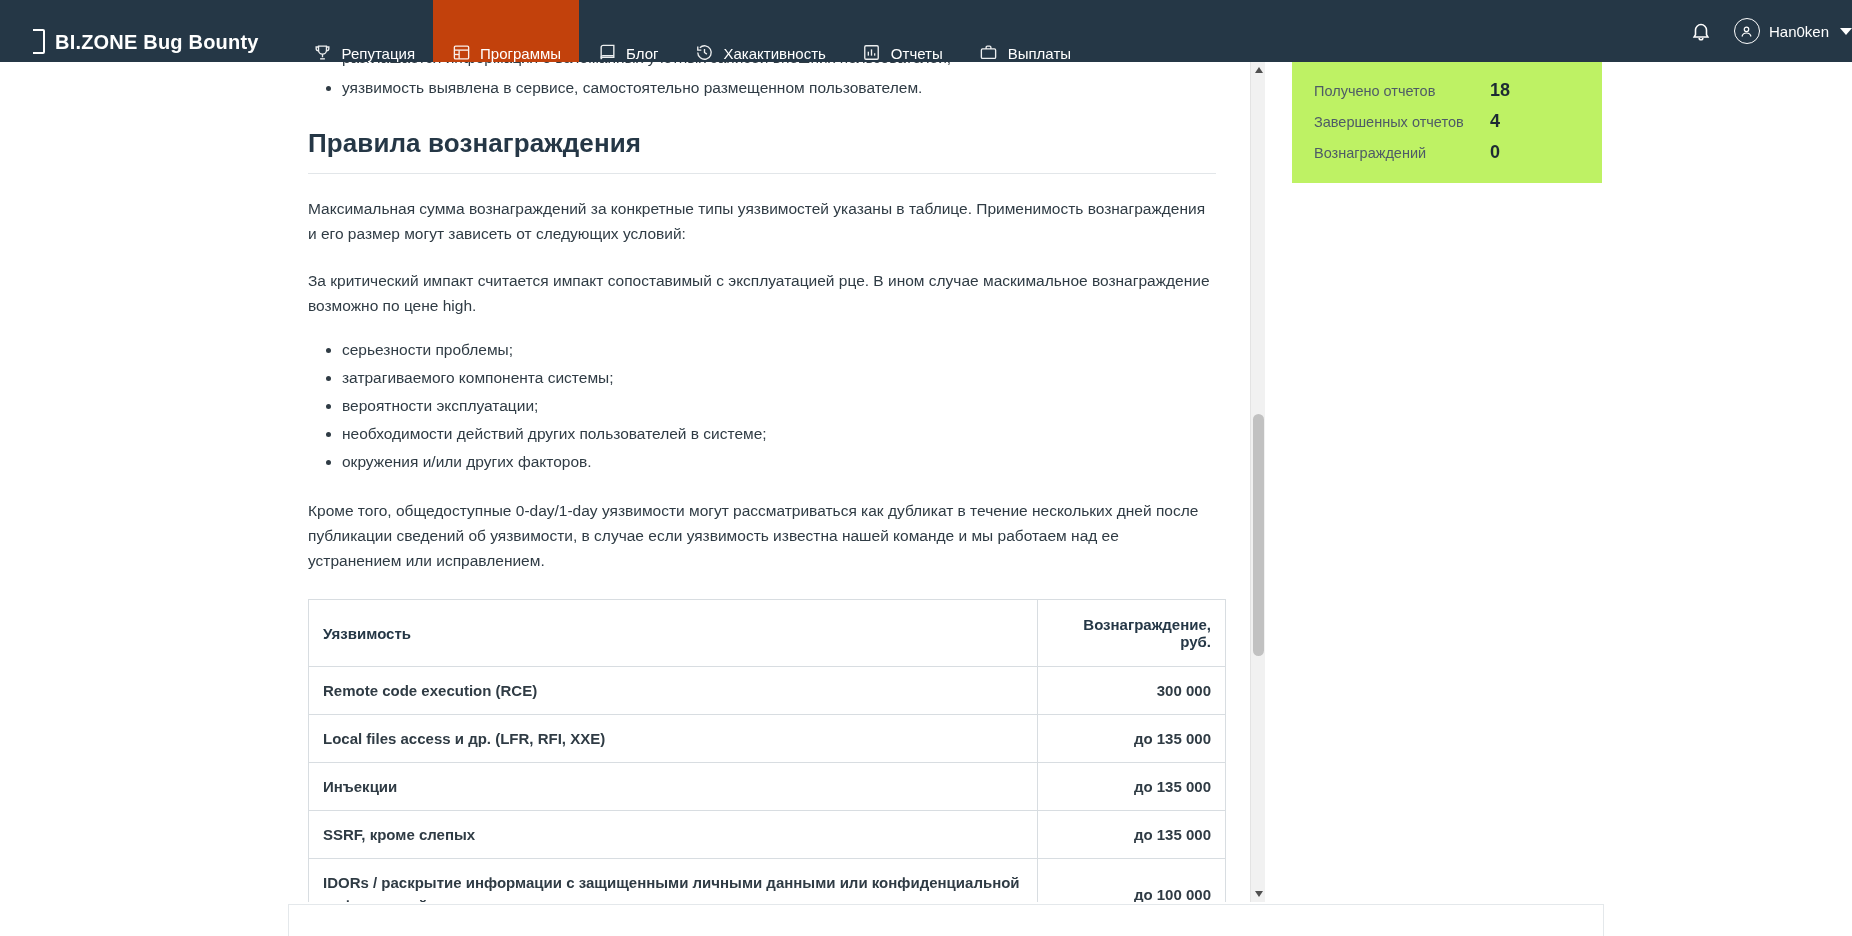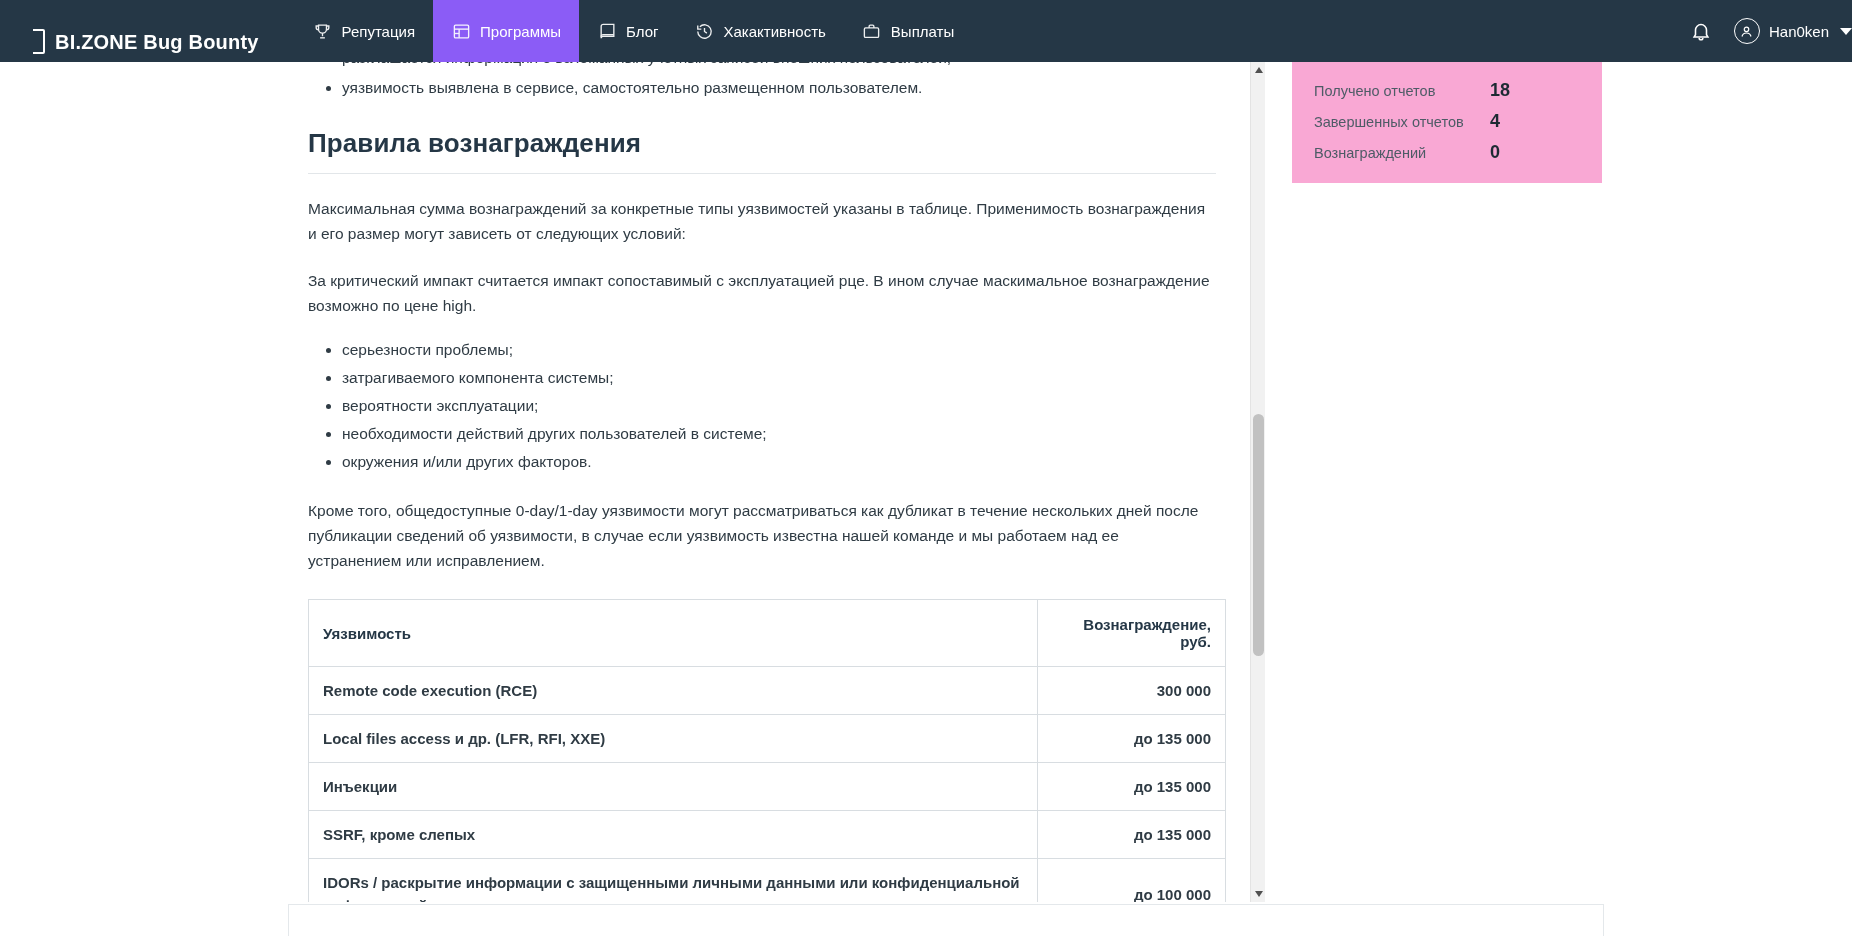--- a/index.html
+++ b/index.html
@@ -42,30 +42,30 @@
   .brand-text {
     font-size: 20px; font-weight: bold;
     letter-spacing: .2px;
     white-space: nowrap;
   }
   .nav {
     display: flex; align-items: stretch; height: 62px;
     margin-left: 18px;
   }
   .nav-item {
-    display: flex; align-items: center;
+    display: flex; align-items: flex-end;
     gap: 9px;
     padding: 0 18px;
     height: 62px;
     font-size: 15px;
     color: #ffffff;
     cursor: pointer;
     white-space: nowrap;
   }
-  .nav-item.active { background: #8b5cf6; }
+  .nav-item.active { background: #c2410c; }
   .nav-ico { display: flex; align-items: center; justify-content: center; width: 20px; height: 20px; opacity: .92; }
   .nav-ico svg { display: block; }
 
   .top-right {
     margin-left: auto;
     display: flex; align-items: center;
     gap: 22px;
     height: 62px;
   }
   .bell { width: 22px; height: 22px; cursor: pointer; }
@@ -155,21 +155,21 @@
     text-align: right;
     width: 188px;
   }
   table.rewards td { line-height: 23px; font-weight: bold; }
 
   
   .stats-card {
     position: absolute;
     left: 1272px; top: 0;
     width: 310px;
-    background: #f9a8d4;
+    background: #bef264;
     padding: 18px 22px 20px 22px;
   }
   .stat-row {
     display: flex; align-items: baseline;
     margin-bottom: 10px;
   }
   .stat-label {
     font-size: 14.5px;
     color: #4e5b66;
     width: 176px;
@@ -284,20 +284,31 @@
       <span class="nav-ico">
         <svg width="19" height="19" viewBox="0 0 24 24" fill="none" stroke="#ffffff" stroke-width="1.7">
           <path d="M3.5 12a8.5 8.5 0 1 0 2.6-6.1"></path>
             <path d="M3.5 4.5V9H8"></path>
             <path d="M12 7.5V12l3 2"></path>
         </svg>
       </span>
       <span>Хакактивность</span>
     </div>
 
+    <div class="nav-item">
+      <span class="nav-ico">
+        <svg width="19" height="19" viewBox="0 0 24 24" fill="none" stroke="#ffffff" stroke-width="1.7">
+          <rect x="3.5" y="3.5" width="17" height="17" rx="1.5"></rect>
+            <path d="M8 16V11"></path>
+            <path d="M12 16V8"></path>
+            <path d="M16 16v-3"></path>
+        </svg>
+      </span>
+      <span>Отчеты</span>
+    </div>
 
     <div class="nav-item">
       <span class="nav-ico">
         <svg width="19" height="19" viewBox="0 0 24 24" fill="none" stroke="#ffffff" stroke-width="1.7">
           <rect x="3" y="7.5" width="18" height="12" rx="1.5"></rect>
             <path d="M9 7.5V5.5a1.5 1.5 0 0 1 1.5-1.5h3A1.5 1.5 0 0 1 15 5.5v2"></path>
         </svg>
       </span>
       <span>Выплаты</span>
     </div>

